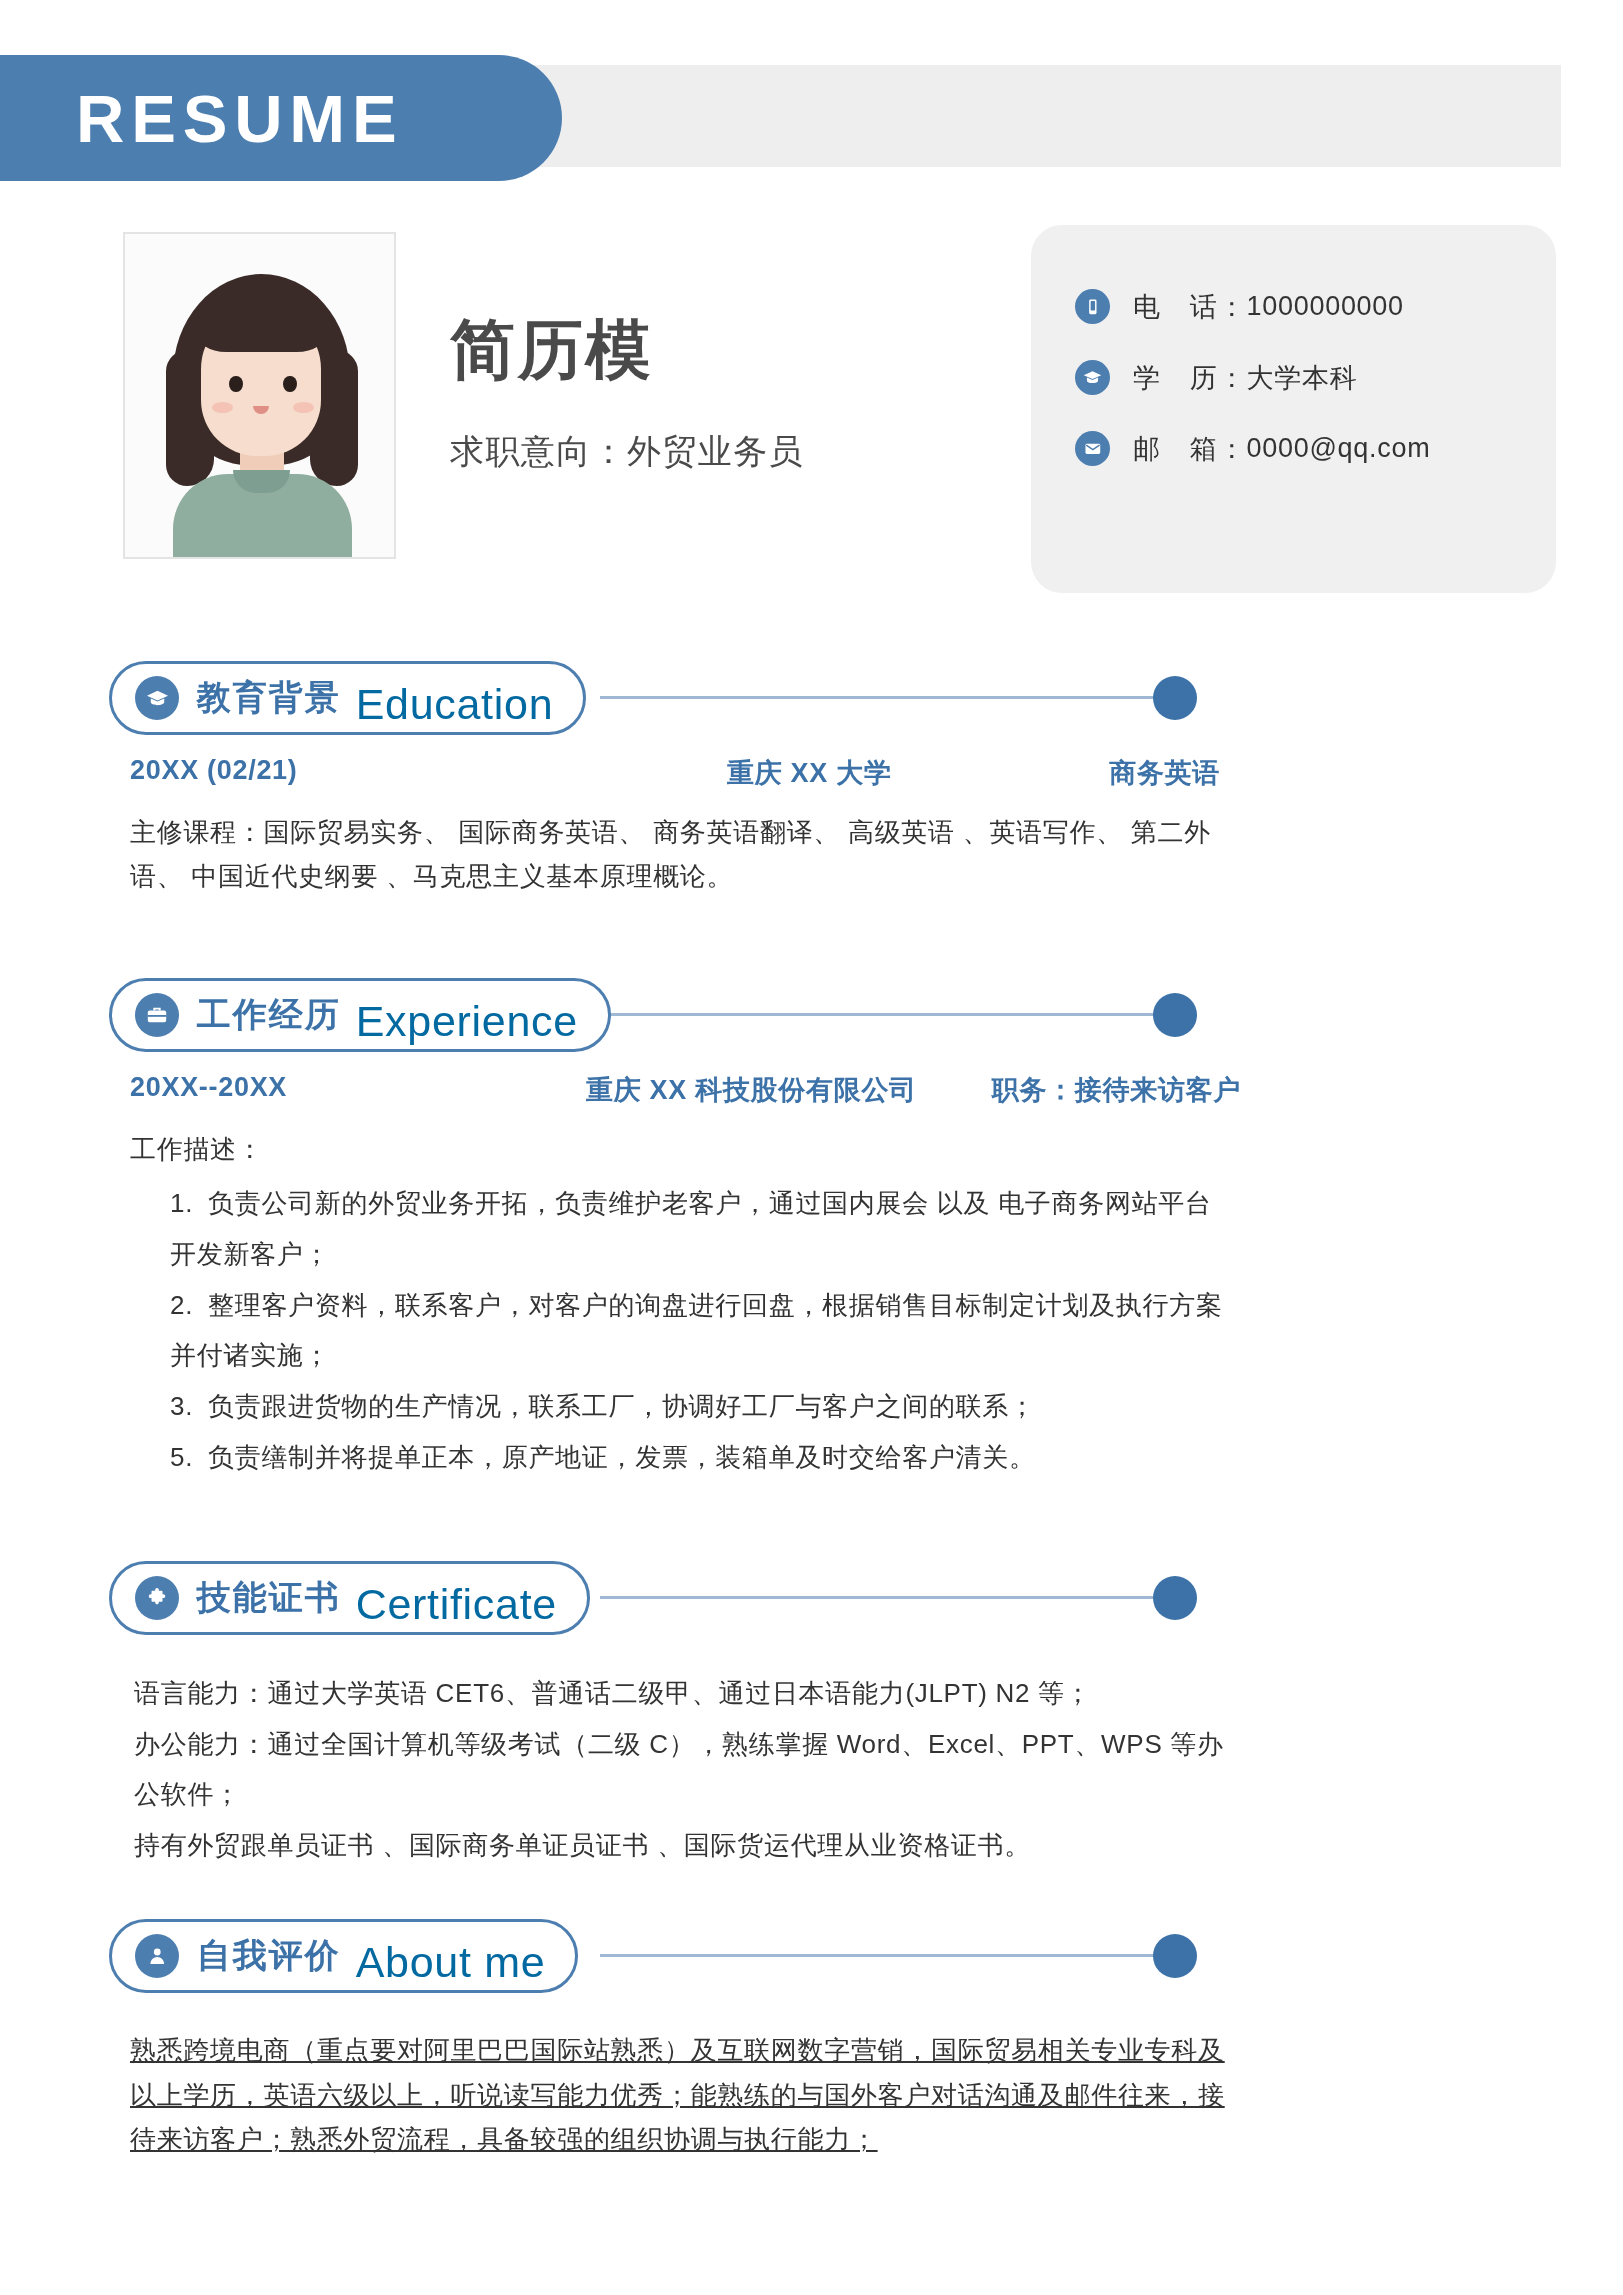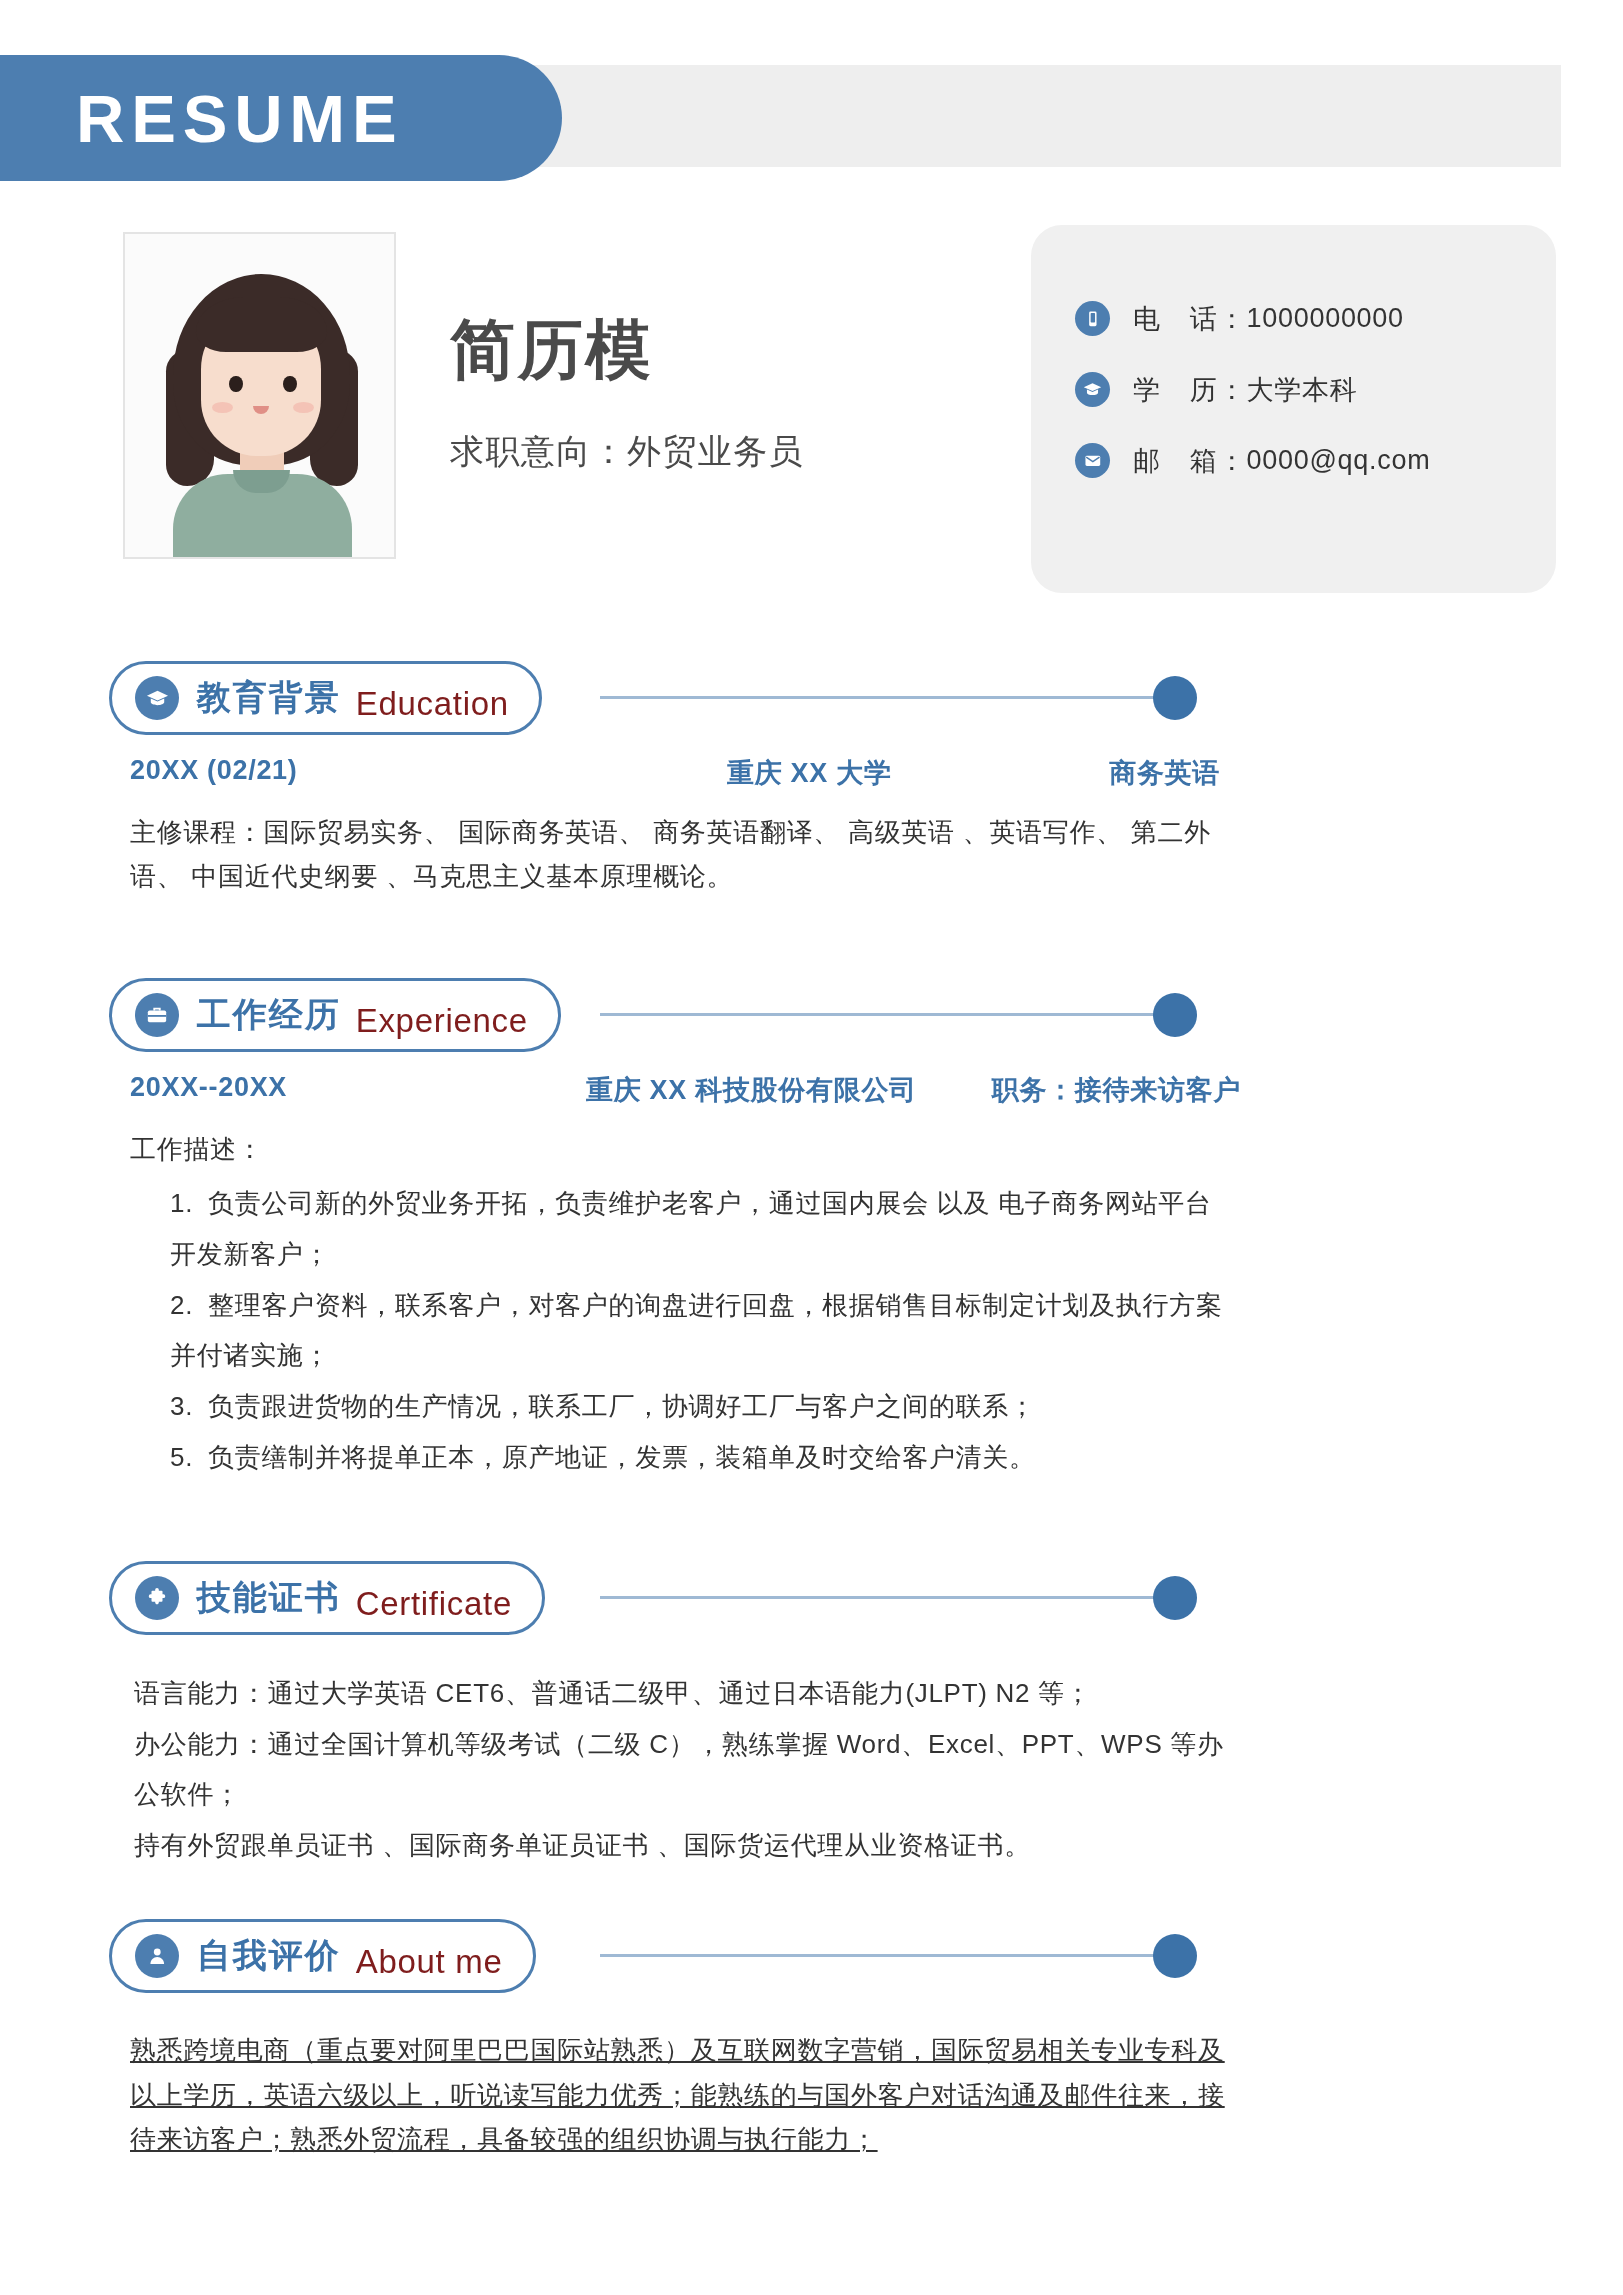--- a/index.html
+++ b/index.html
@@ -126,21 +126,21 @@
 
   
   .contact-card {
     position: absolute;
     left: 1031px;
     top: 225px;
     width: 525px;
     height: 368px;
     background: #f0f0f0;
     border-radius: 31px;
-    padding: 58px 0 0 44px;
+    padding: 46px 0 0 44px;
   }
   .c-row { display: flex; align-items: center; height: 71px; }
   .c-ico {
     width: 35px; height: 35px; border-radius: 50%;
     background: #4d7eb0; color: #fff;
     display: flex; align-items: center; justify-content: center;
     font-size: 17.7px; flex: 0 0 auto;
   }
   .c-ico svg { display: block; }
   .c-label {
@@ -175,21 +175,21 @@
     display: flex; align-items: center; justify-content: center;
     flex: 0 0 auto;
   }
   .sec-cn {
     margin-left: 17.7px;
     font-size: 34px; font-weight: bold; color: #3c72a8;
     letter-spacing: 2px;
   }
   .sec-en {
     margin-left: 15px;
-    font-size: 33px; color: #7f1d1d;
+    font-size: 43px; color: #0369a1;
     letter-spacing: 0.7px;
     margin-top: 12px;
   }
   .sec-line {
     position: absolute; left: 600px; top: 35px;
     right: 198px; height: 2.7px; background: #9fb9d4; z-index: 1;
   }
   .sec-dot {
     position: absolute; right: 177px; top: 15px;
     width: 44px; height: 44px; border-radius: 50%;

